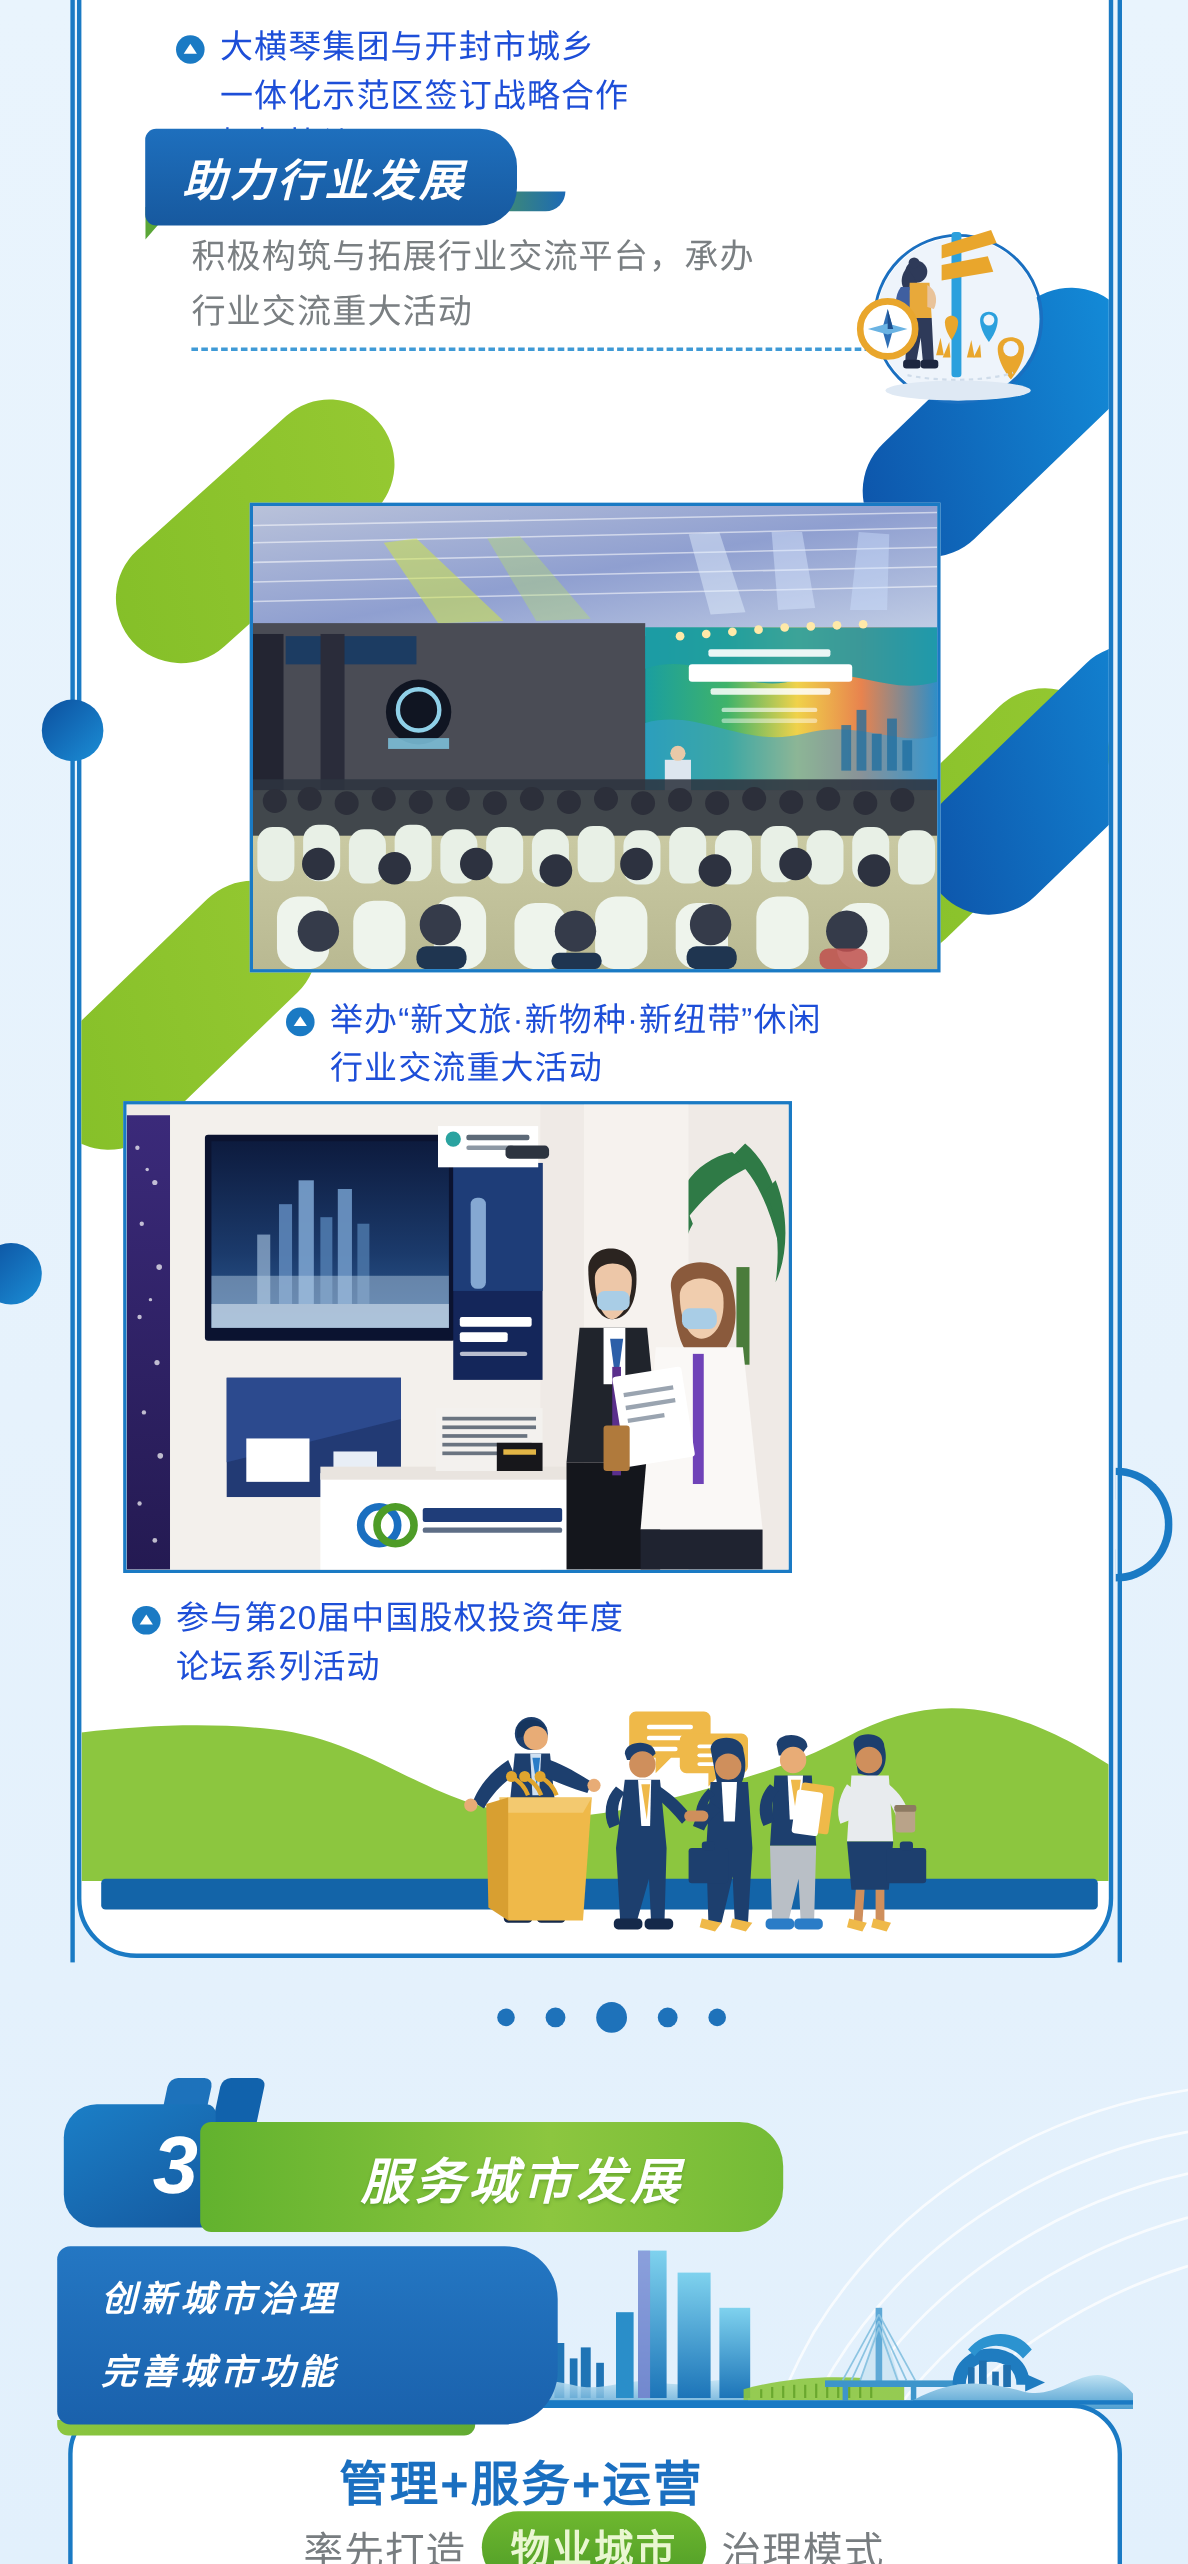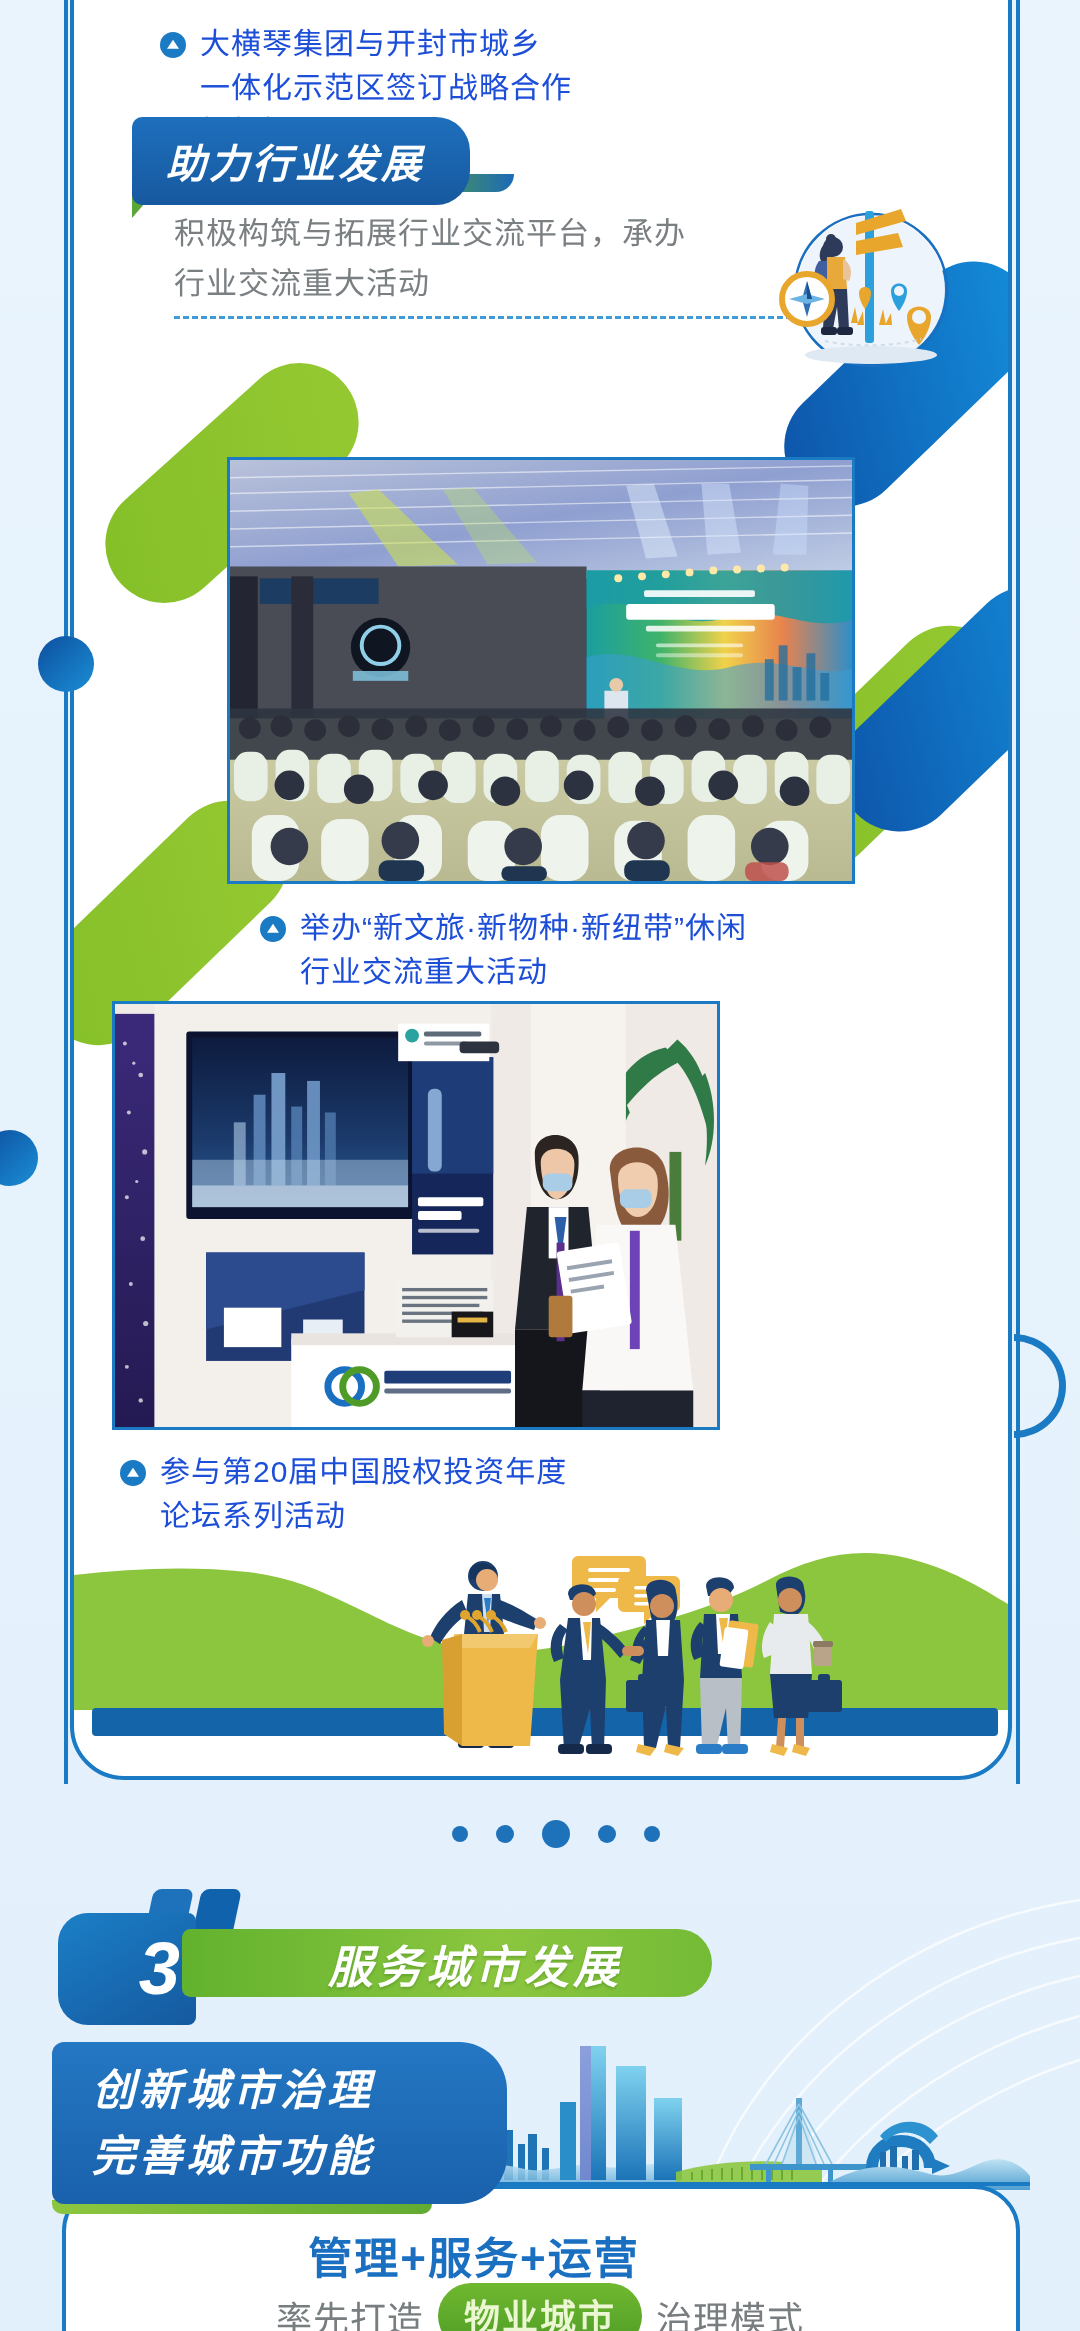--- a/index.html
+++ b/index.html
@@ -221,21 +221,21 @@
     transform: skewX(-12deg);
   }
   .num-flag-b {
     position: absolute; left: 138px; top: 0px;
     width: 40px; height: 56px; background: #1162ac;
     border-radius: 8px;
     transform: skewX(-12deg);
   }
   .green-banner {
     position: absolute; left: 124px; top: 40px;
-    width: 530px; height: 68px;
+    width: 530px; height: 100px;
     background: linear-gradient(90deg, #62b22e 0%, #8cc63f 60%, #74bb36 100%);
     border-radius: 10px 40px 40px 10px;
     display: flex; align-items: center; justify-content: center;
     padding-left: 56px;
   }
   .green-banner span {
     color: #ffffff; font-size: 45px; font-weight: bold; font-style: italic;
     letter-spacing: 4px;
     text-shadow: 0 2px 3px rgba(0,70,0,.22);
   }
@@ -244,21 +244,21 @@
   .title-box {
     position: absolute; left: 52px; top: 2042px;
     width: 455px; height: 162px;
     background: linear-gradient(180deg, #2477c3 0%, #1a61ac 100%);
     border-radius: 12px 48px 48px 12px;
     display: flex; flex-direction: column; justify-content: center;
     padding-left: 40px;
     z-index: 9;
   }
   .title-box span {
-    color: #ffffff; font-size: 43px; font-weight: bold; font-style: italic;
+    color: #ffffff; font-size: 32px; font-weight: bold; font-style: italic;
     letter-spacing: 4px; line-height: 66px;
   }
   .title-box-underline {
     position: absolute; left: 52px; top: 2200px;
     width: 380px; height: 14px;
     background: linear-gradient(90deg, #8cc63f 0%, #62ab32 100%);
     border-radius: 0 0 10px 10px;
     z-index: 8;
   }
 

